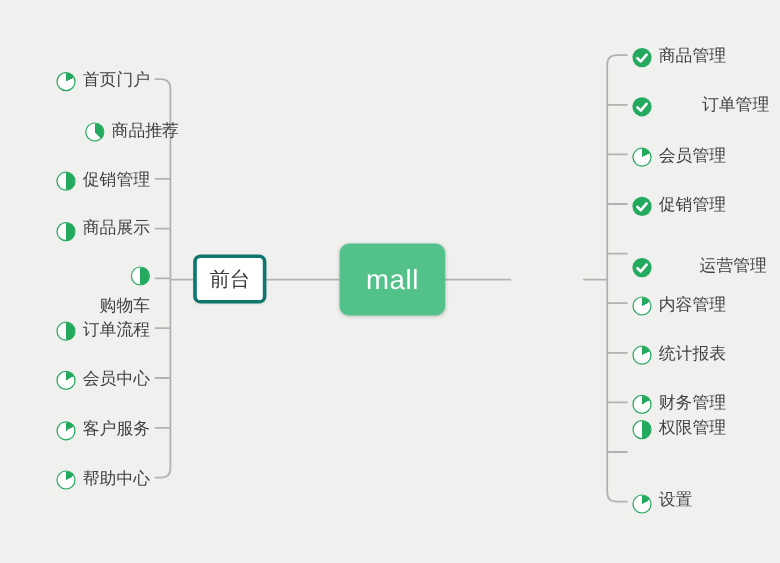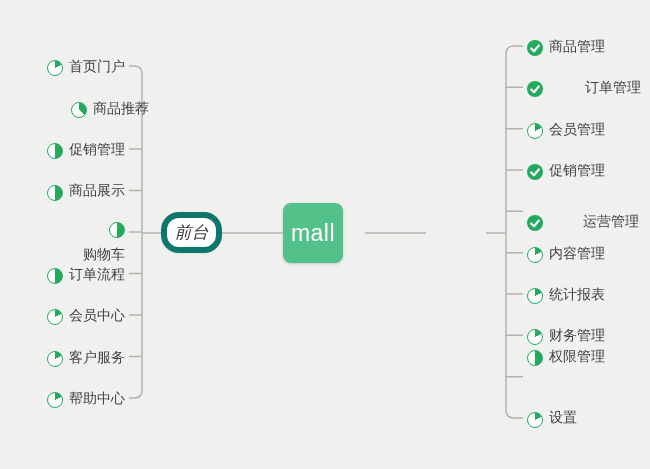--- a/index.html
+++ b/index.html
@@ -7,31 +7,30 @@
     position: relative; width: 650px; height: 469px;
     background: var(--bg, #f0f0ee); overflow: hidden;
     font-family: "Liberation Sans", "DejaVu Sans", sans-serif;
   }
   #connector-svg { position: absolute; left: 0; top: 0; }
   .node {
     position: absolute; display: flex; align-items: center; justify-content: center;
     box-sizing: border-box; cursor: default; user-select: none;
   }
   #root-node {
-    left: 283px; top: 203px; width: 60px; height: 60px;
+    left: 283px; top: 203px; width: 88px; height: 60px;
     background: var(--green-root, #52c18a); border-radius: 8px;
     color: #ffffff; font-size: 23px; letter-spacing: .5px;
     box-shadow: 0 1px 3px rgba(0,0,0,.18);
   }
   .branch-node {
     top: 212px; height: 41px; background: #ffffff;
-    border: 6px solid #0f766e; border-radius: 18px;
+    border: 3px solid #0f766e; border-radius: 6px;
     color: #3c3c3c; font-size: 17px;
     box-shadow: 0 1px 2px rgba(0,0,0,.06);
-    font-style: italic;
   }
   #frontend-node { left: 161px; width: 61px; }
   #backend-node  { left: 426px; width: 60px; }
   .item {
     position: absolute; height: 20px; display: flex; align-items: flex-end;
     gap: 6px; color: var(--text, #3f3f3f); font-size: 14px; white-space: nowrap;
     cursor: default; user-select: none;
   }
   .icon {
     width: 16px; height: 16px; border-radius: 50%;

